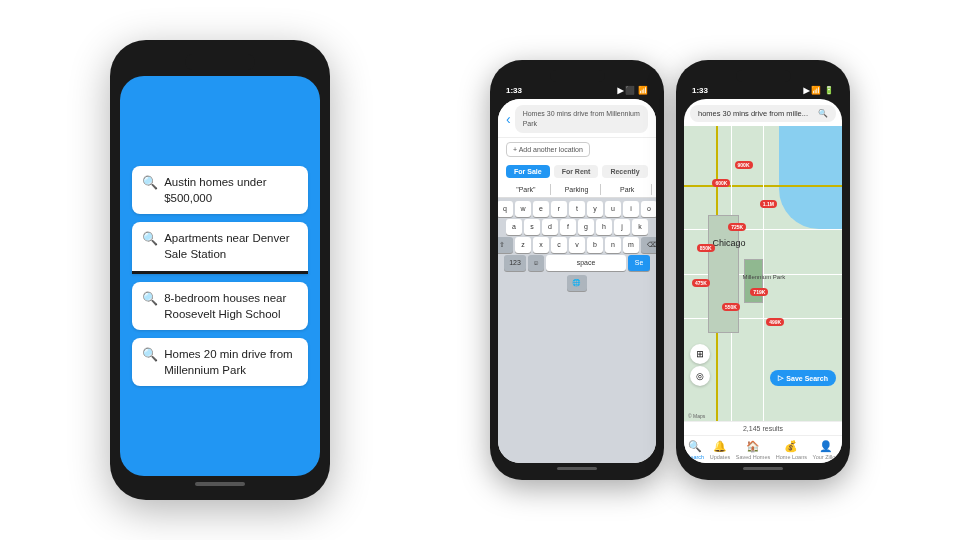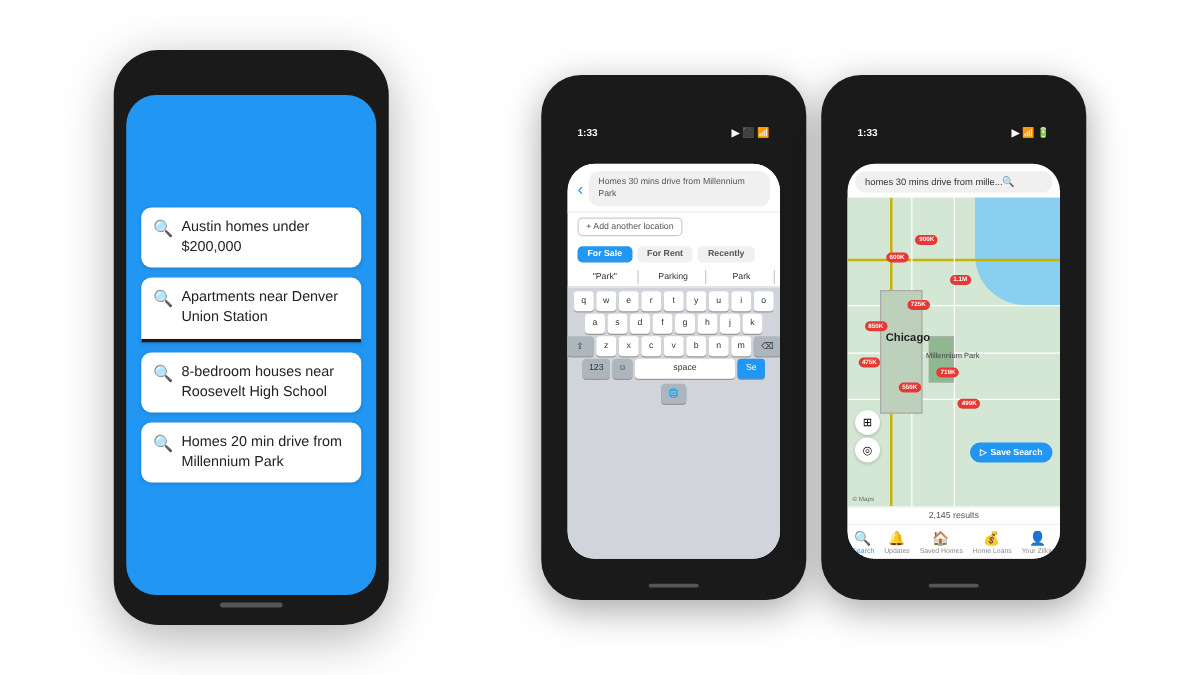--- a/index.html
+++ b/index.html
@@ -90,30 +90,29 @@
 
     
     .phones-right {
       display: flex;
       gap: 12px;
       align-items: center;
     }
 
     
     .phone-frame {
-      width: 212px;
+      width: 174px;
       height: 420px;
       background: #1a1a1a;
       border-radius: 32px;
       position: relative;
       box-shadow: 0 8px 30px rgba(0,0,0,0.35);
-      padding: 10px 21px;
-      display: flex;
-      flex-direction: column;
-      gap: 16px;
+      padding: 10px 8px;
+      display: flex;
+      flex-direction: column;
     }
 
     .phone-frame .status-bar {
       display: flex;
       justify-content: space-between;
       align-items: center;
       padding: 2px 8px 4px 8px;
       color: #fff;
       font-size: 8px;
       font-weight: 600;
@@ -276,20 +275,21 @@
 
     .map-search-bar {
       background: #f0f0f0;
       margin: 6px 6px 4px;
       border-radius: 8px;
       padding: 4px 8px;
       font-size: 7.5px;
       color: #333;
       display: flex;
       align-items: center;
+      justify-content: space-between;
     }
 
     .map-container {
       flex: 1;
       background: #e8f0e8;
       position: relative;
       overflow: hidden;
     }
 
     
@@ -335,23 +335,22 @@
       font-size: 5px;
       padding: 1px 3px;
       border-radius: 8px;
       white-space: nowrap;
       font-weight: 700;
     }
 
     .chicago-label {
       position: absolute;
       font-size: 9px;
-      font-weight: 700;
+      font-weight: 400;
       color: #222;
-      margin-top: 13px;
     }
 
     .millennium-label {
       position: absolute;
       font-size: 6px;
       color: #444;
     }
 
     .save-search-btn {
       position: absolute;
@@ -443,25 +442,25 @@
   </style>
 </head>
 <body>
 
 <div class="phone-left">
   <div class="notch"></div>
   <div class="screen">
 
   <div class="search-bar">
         <span class="search-icon">🔍</span>
-        <span class="search-text">Austin homes under $200,000</span>
+        <span class="search-text">Austin homes under $500,000</span>
       </div>
       <div class="search-bar active">
         <span class="search-icon">🔍</span>
-        <span class="search-text">Apartments near Denver Union Station</span>
+        <span class="search-text">Apartments near Denver Sale Station</span>
       </div>
       <div class="search-bar">
         <span class="search-icon">🔍</span>
         <span class="search-text">8-bedroom houses near Roosevelt High School</span>
       </div>
       <div class="search-bar">
         <span class="search-icon">🔍</span>
         <span class="search-text">Homes 20 min drive from Millennium Park</span>
       </div>
     </div>

